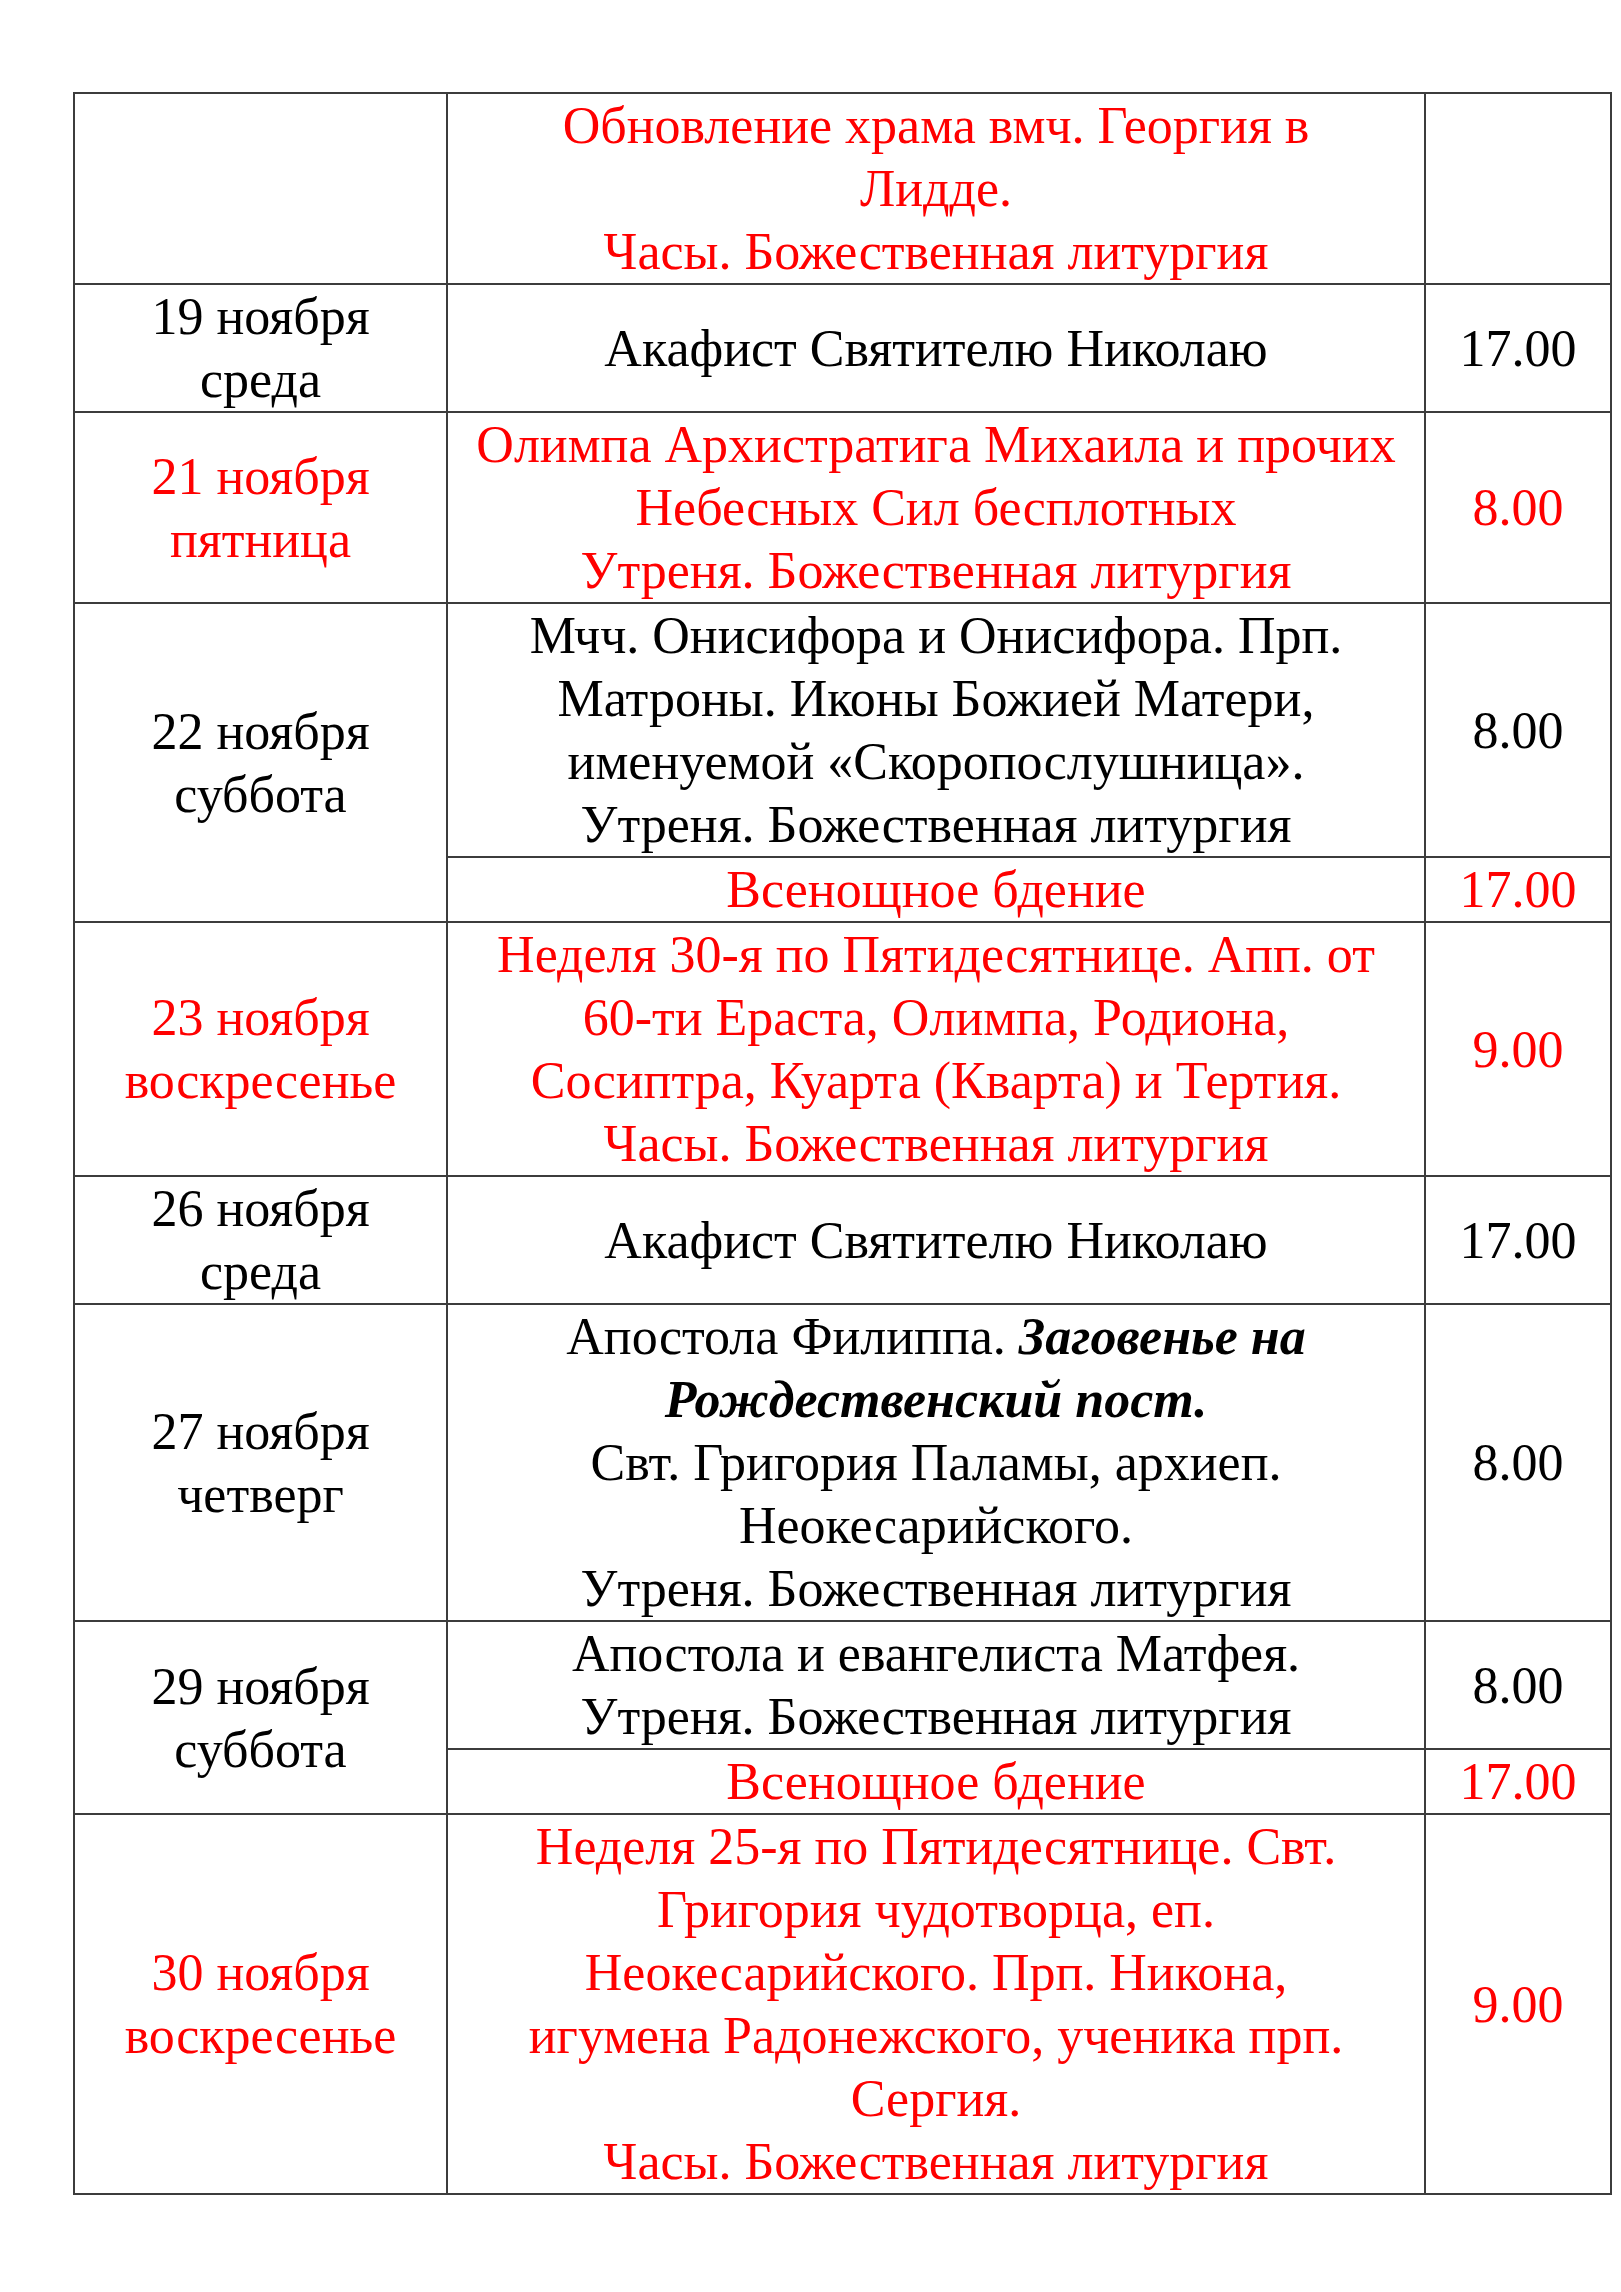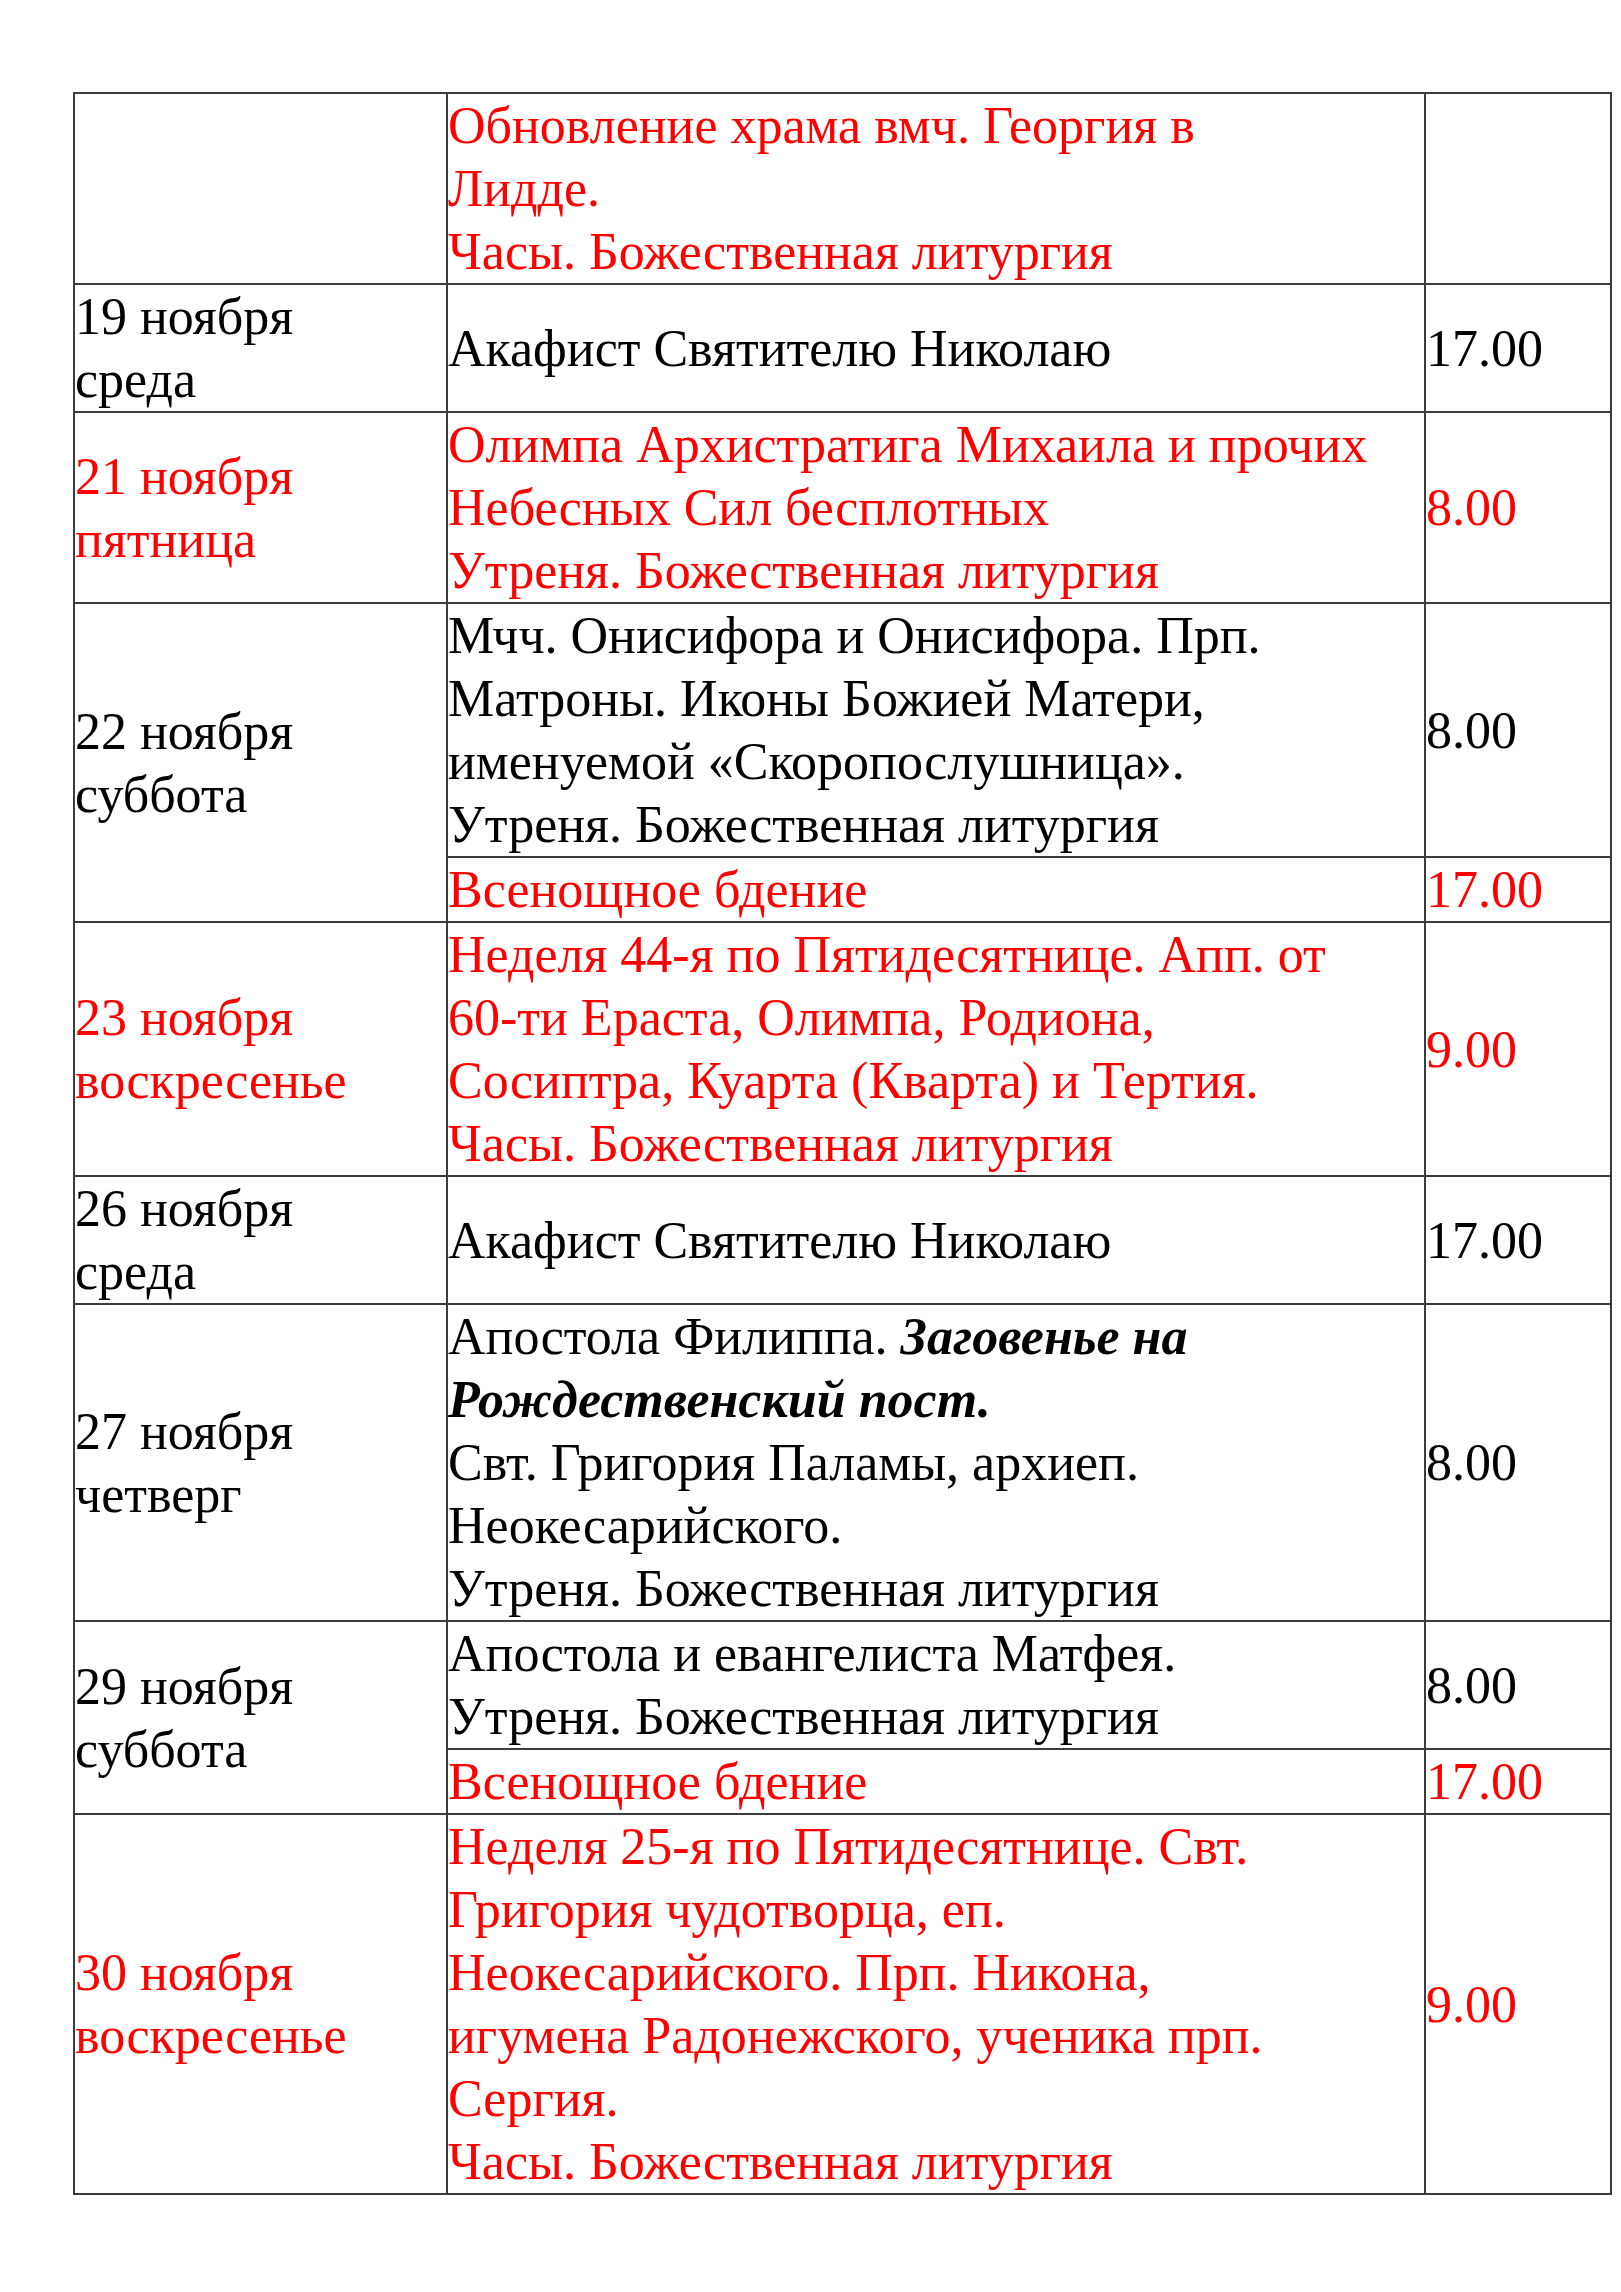--- a/index.html
+++ b/index.html
@@ -20,20 +20,21 @@
     width: 1538px;
   }
   table.schedule {
     width: 100%;
     border-collapse: collapse;
     table-layout: fixed;
   }
   td.cell {
     border: 2.7px solid #3c3c3c;
     padding: 0;
+    text-align: center;
     vertical-align: middle;
     overflow: hidden;
   }
   .line {
     font-size: 52px;
     line-height: 63px;
     white-space: nowrap;
   }
   .c-red   { color: #ff0000; }
   .c-black { color: #000000; }
@@ -109,21 +110,21 @@
           <td class="cell c-red">
             <div class="line">17.00</div>
           </td>
         </tr>
         <tr>
           <td class="cell c-red" rowspan="1">
             <div class="line">23 ноября</div>
             <div class="line">воскресенье</div>
           </td>
           <td class="cell c-red">
-            <div class="line">Неделя 44-я по Пятидесятнице. Апп. от</div>
+            <div class="line">Неделя 30-я по Пятидесятнице. Апп. от</div>
             <div class="line">60-ти Ераста, Олимпа, Родиона,</div>
             <div class="line">Сосиптра, Куарта (Кварта) и Тертия.</div>
             <div class="line">Часы. Божественная литургия</div>
           </td>
           <td class="cell c-red">
             <div class="line">9.00</div>
           </td>
         </tr>
         <tr>
           <td class="cell c-black" rowspan="1">

